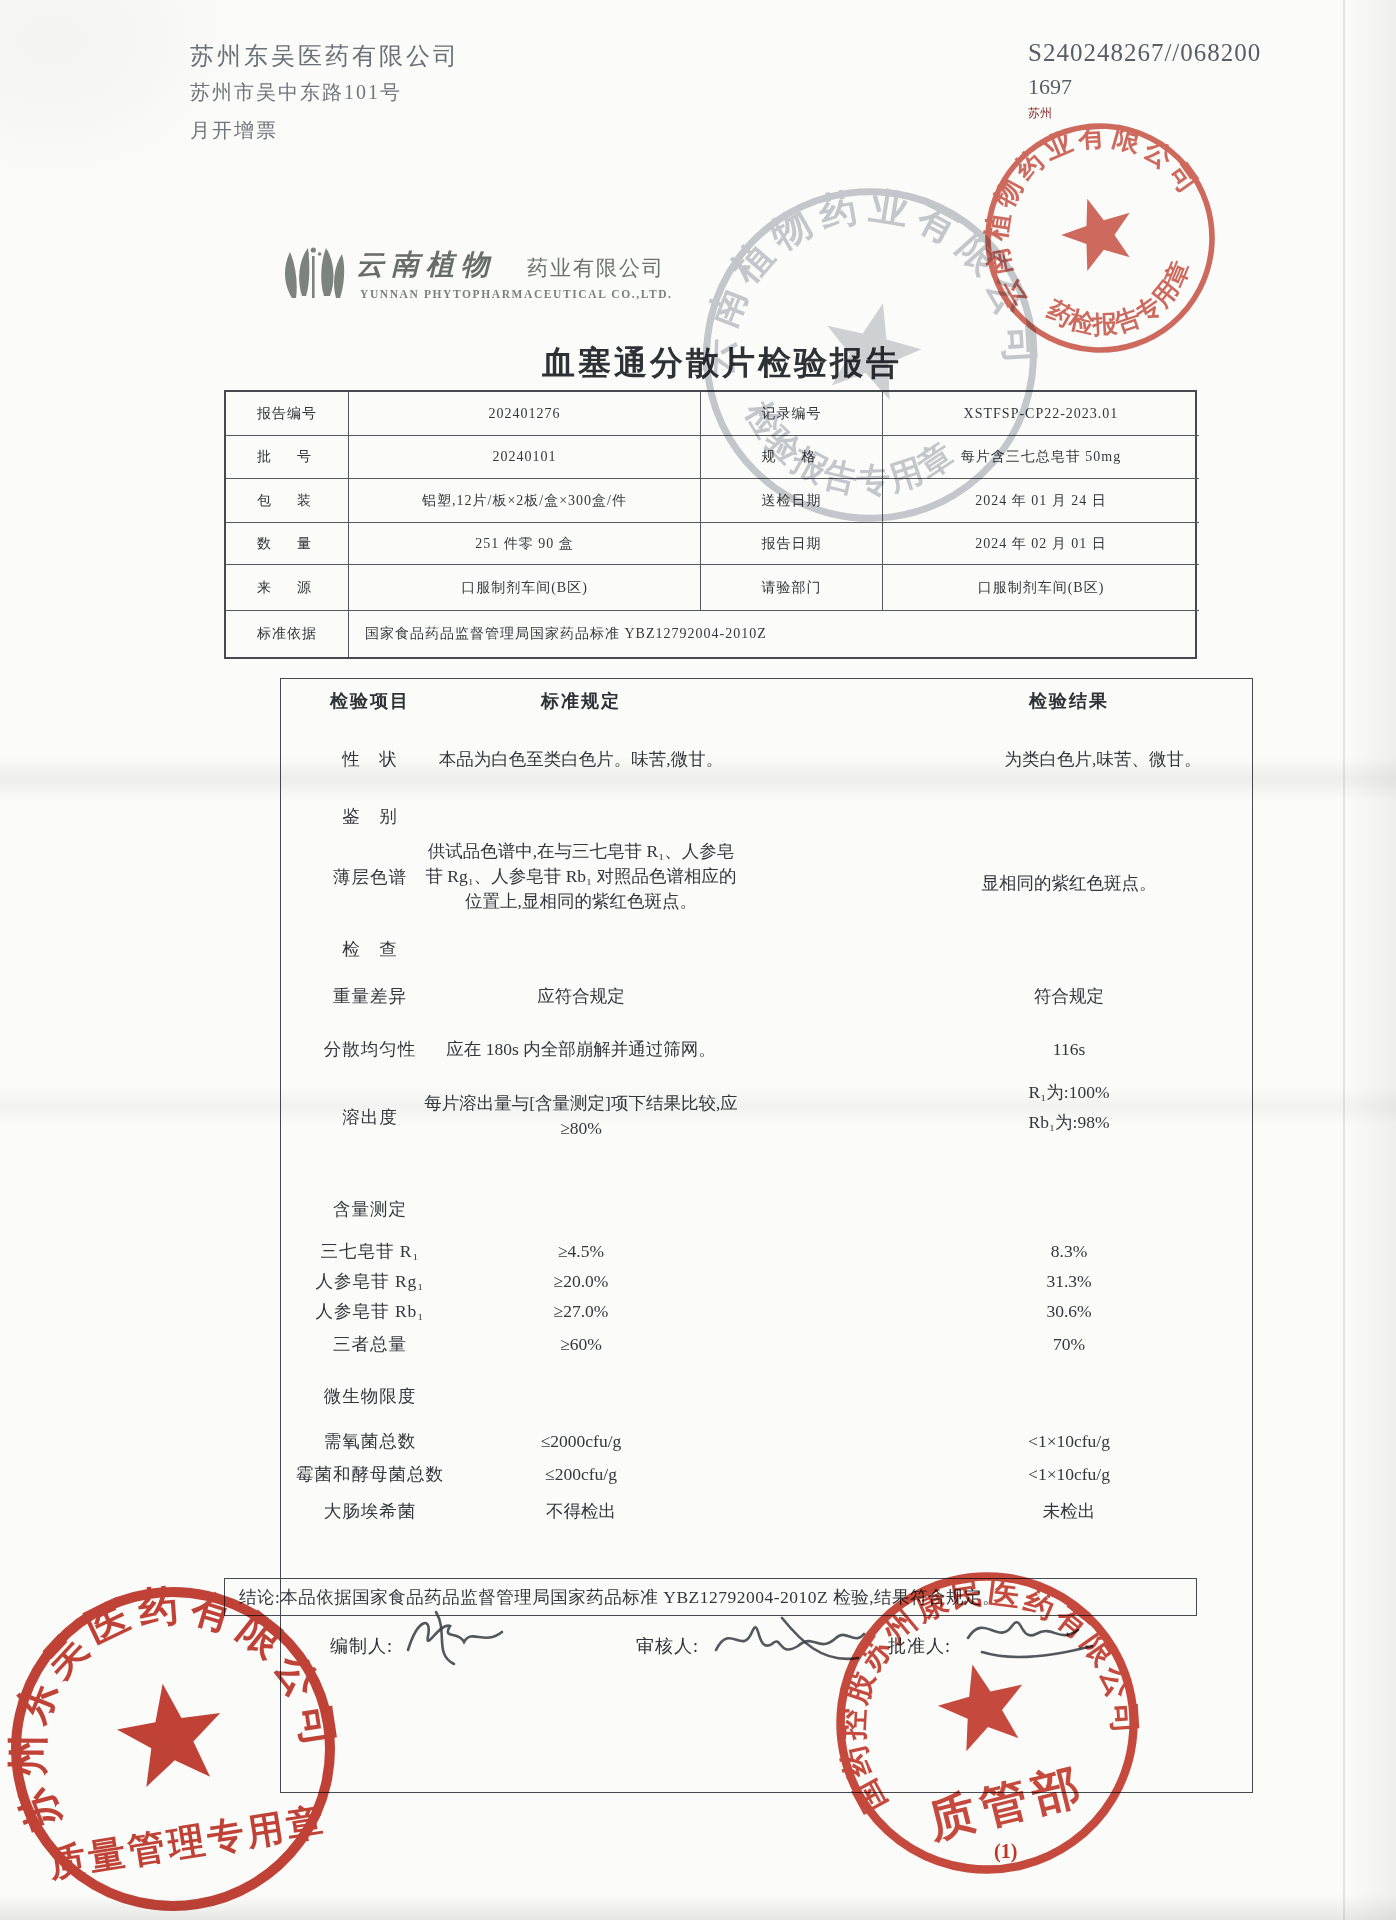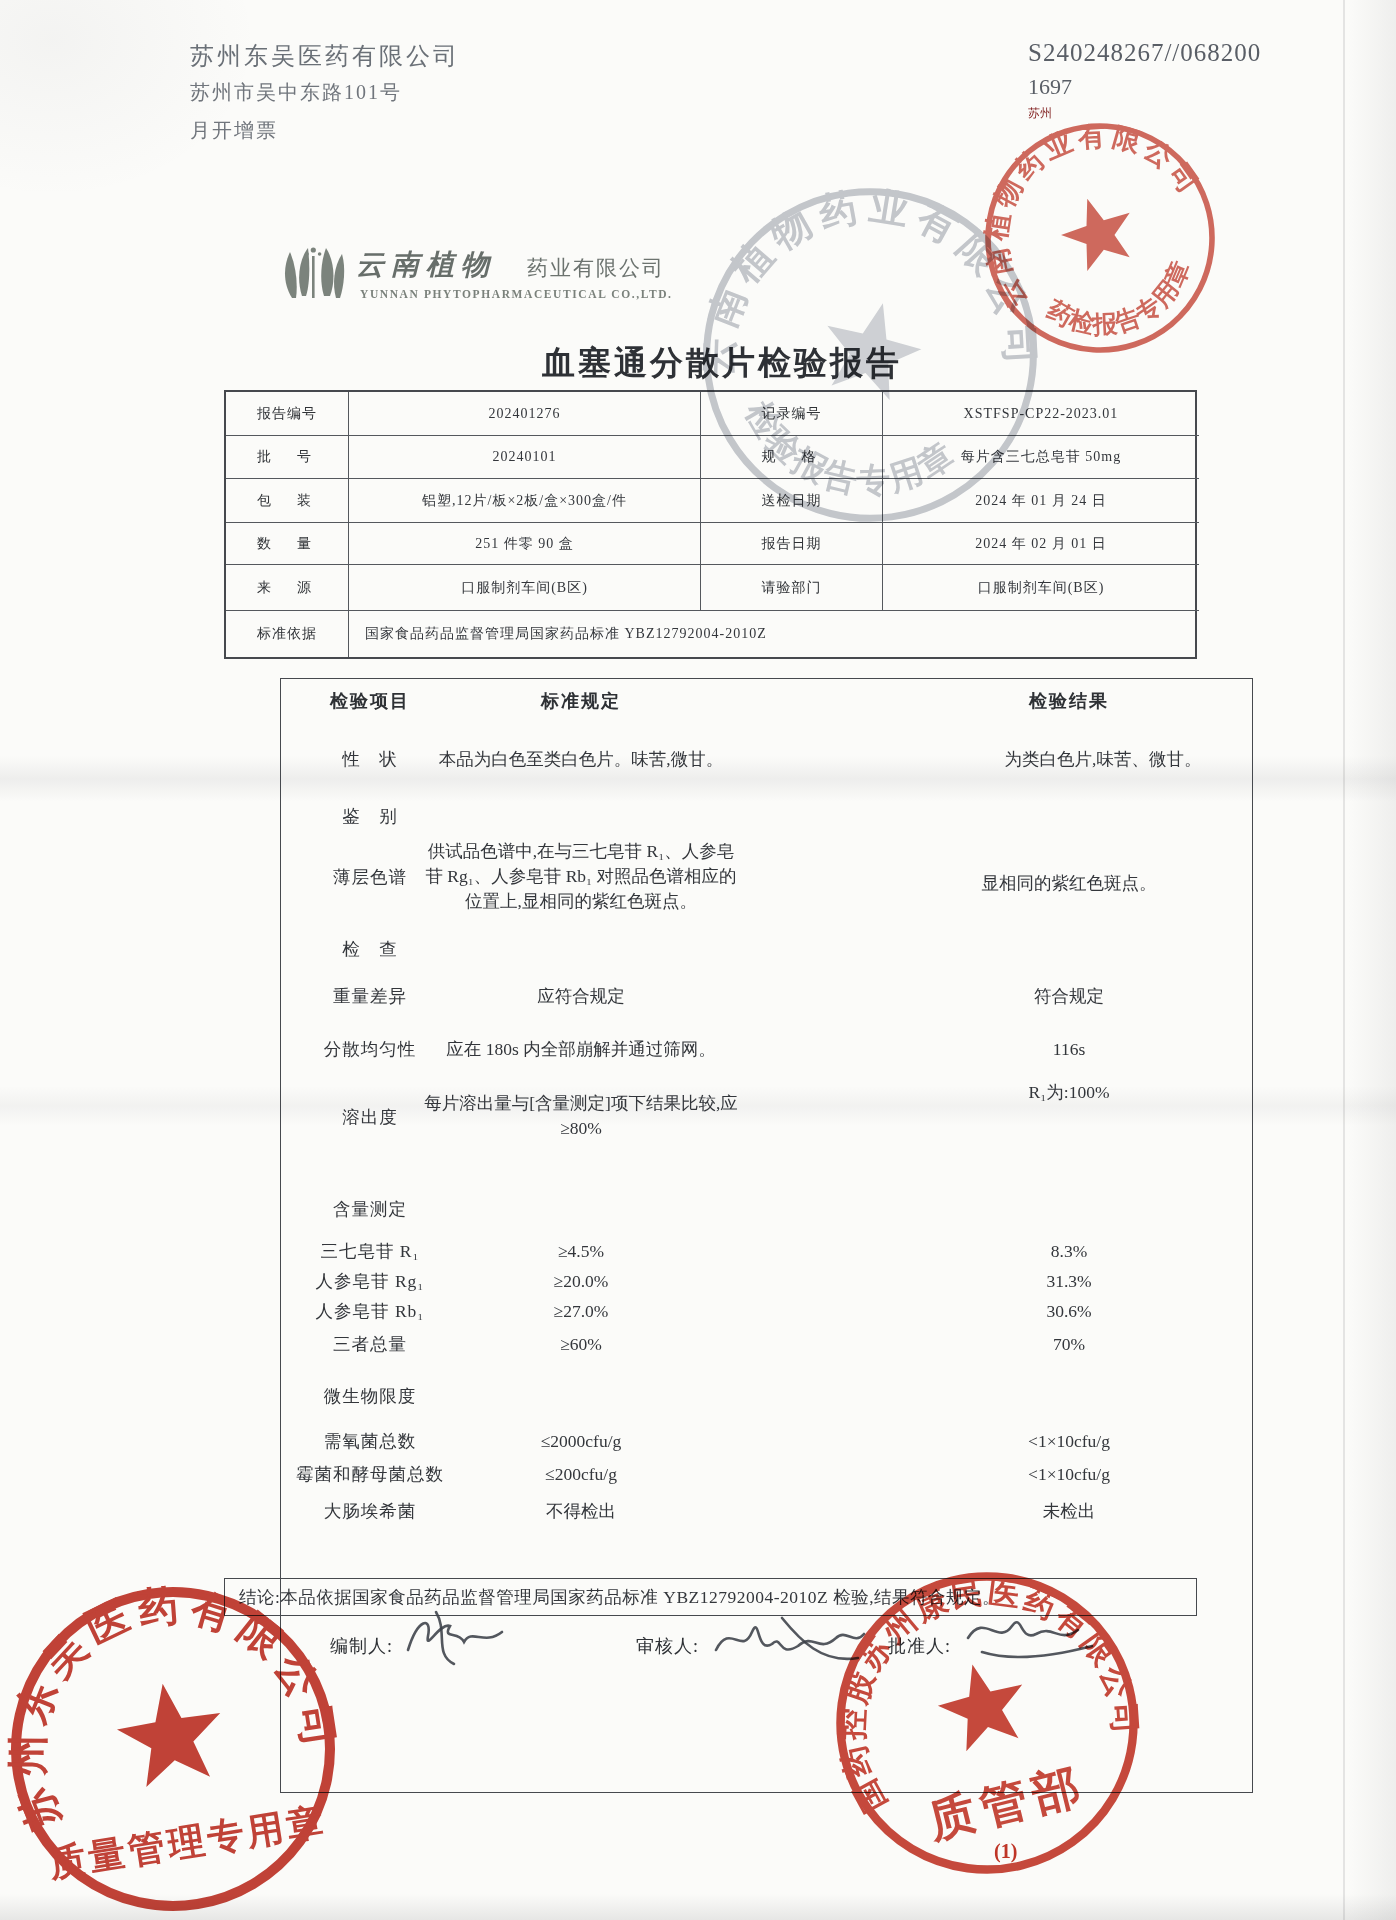--- a/index.html
+++ b/index.html
@@ -179,20 +179,21 @@
       <div class="ci">分散均匀性</div>
       <div class="cs">应在 180s 内全部崩解并通过筛网。</div>
       <div class="cr">116s</div>
     </div>
 
     <div class="trow" style="top:426px">
       <div class="ci">溶出度</div>
       <div class="cs" style="top:-14px">每片溶出量与[含量测定]项下结果比较,应≥80%</div>
       <div class="cr" style="top:-28px">
         <span class="rline">R₁为:100%</span>
+        <span class="rline">Rb₁为:98%</span>
       </div>
     </div>
 
     <div class="trow" style="top:518px">
       <div class="ci">含量测定</div>
     </div>
 
     <div class="trow" style="top:560px">
       <div class="ci">三七皂苷 R₁</div>
       <div class="cs">≥4.5%</div>

